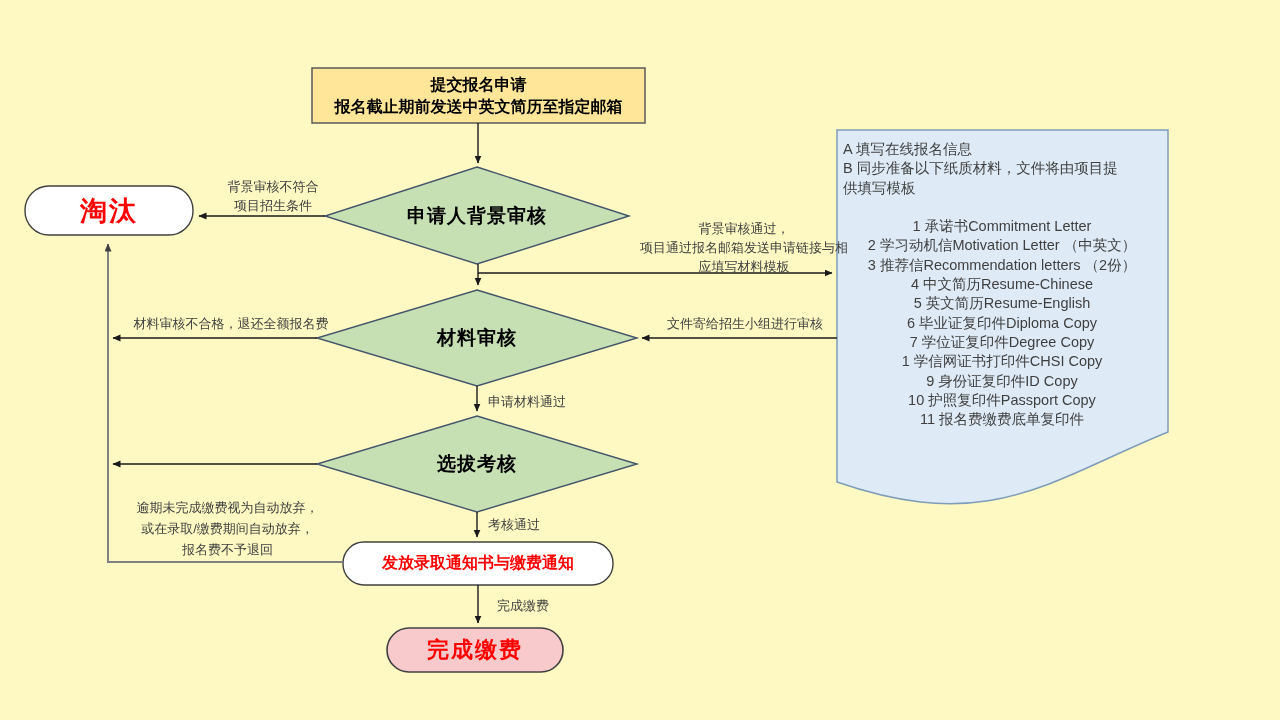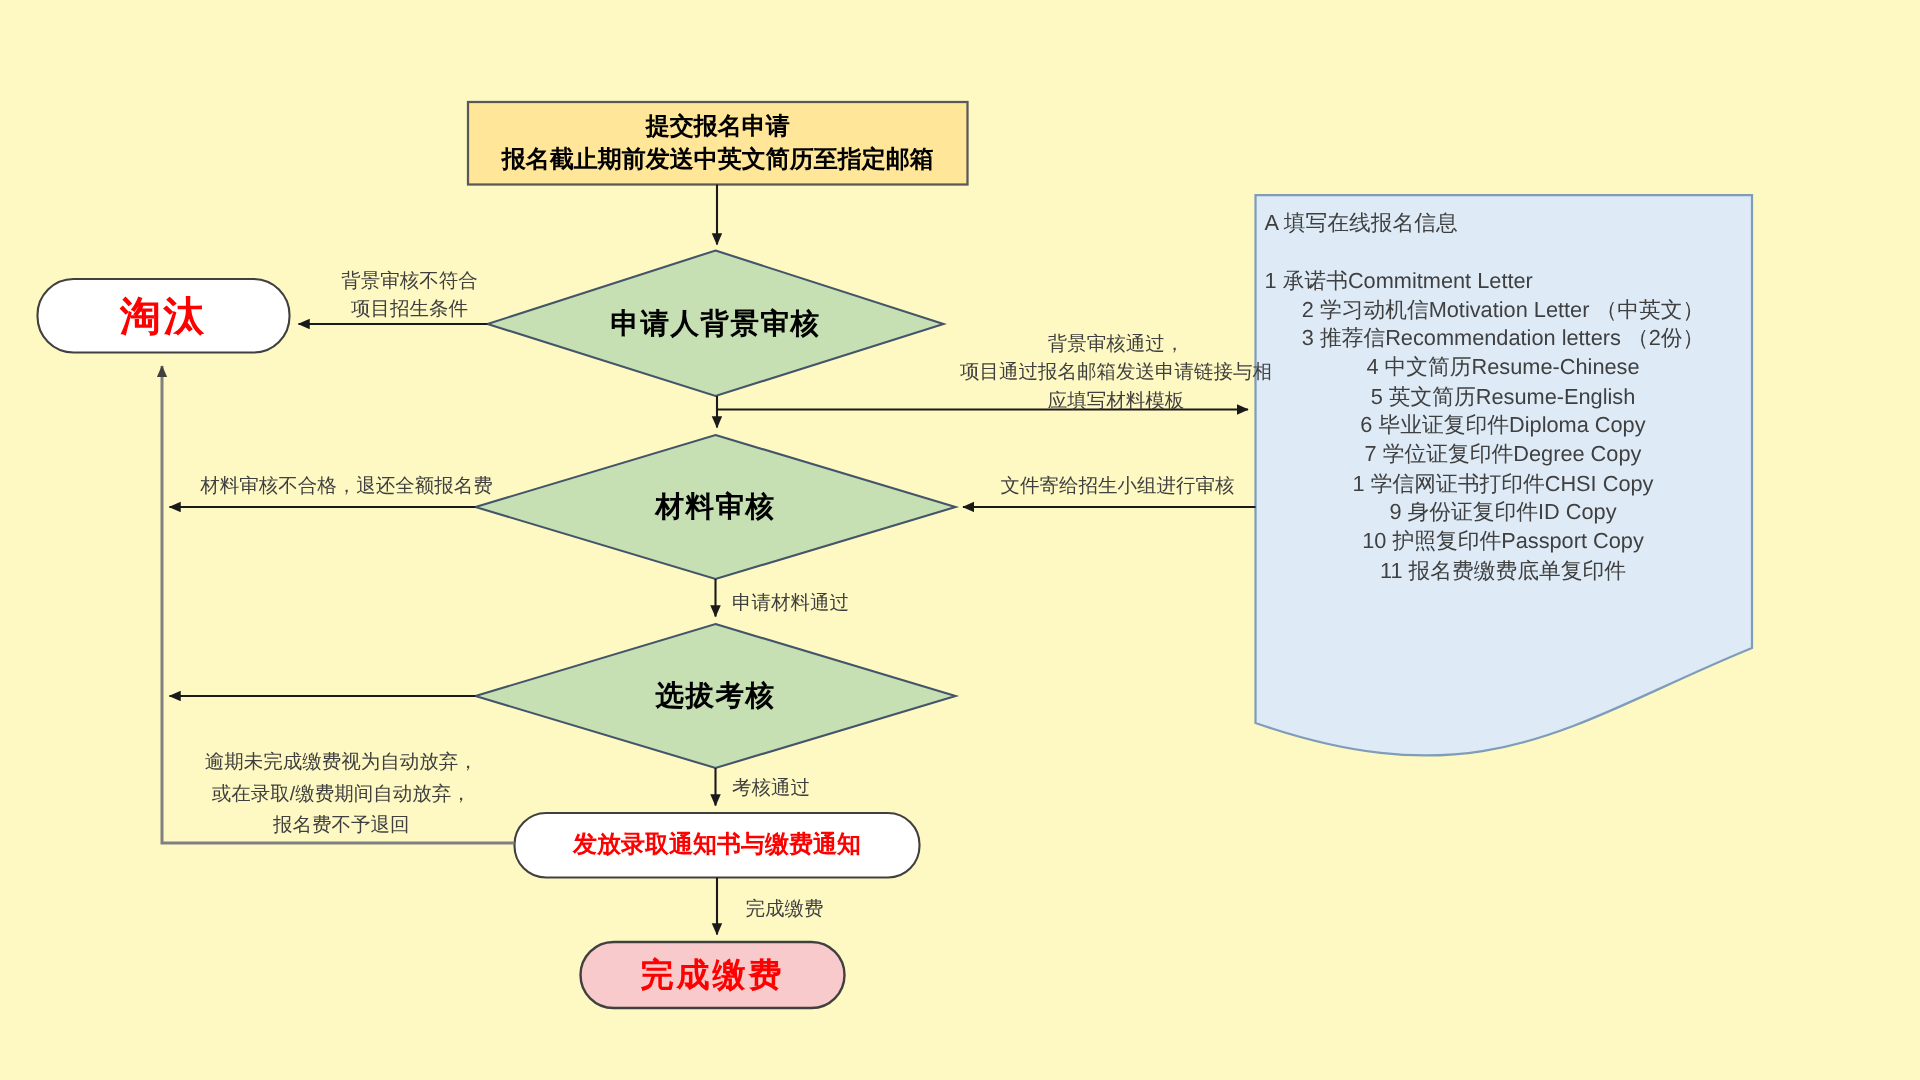--- a/index.html
+++ b/index.html
@@ -102,20 +102,22 @@
   <div class="lbl" style="left:105px;top:497px;width:245px;line-height:21px;">
     <div class="ln">逾期未完成缴费视为自动放弃，</div>
     <div class="ln">或在录取/缴费期间自动放弃，</div>
     <div class="ln">报名费不予退回</div>
   </div>
 
   <div class="lbl align-left" style="left:497px;top:596px;width:120px;">完成缴费</div>
 
   <div id="doc-text">
     <div class="doc-line">A 填写在线报名信息</div>
+    <div class="doc-line">B 同步准备以下纸质材料，文件将由项目提</div>
+    <div class="doc-line">供填写模板</div>
     <div class="doc-line"></div>
     <div class="doc-line">1 承诺书Commitment Letter</div>
     <div class="doc-line">2 学习动机信Motivation Letter （中英文）</div>
     <div class="doc-line">3 推荐信Recommendation letters （2份）</div>
     <div class="doc-line">4 中文简历Resume-Chinese</div>
     <div class="doc-line">5 英文简历Resume-English</div>
     <div class="doc-line">6 毕业证复印件Diploma Copy</div>
     <div class="doc-line">7 学位证复印件Degree Copy</div>
     <div class="doc-line">1 学信网证书打印件CHSI Copy</div>
     <div class="doc-line">9 身份证复印件ID Copy</div>

